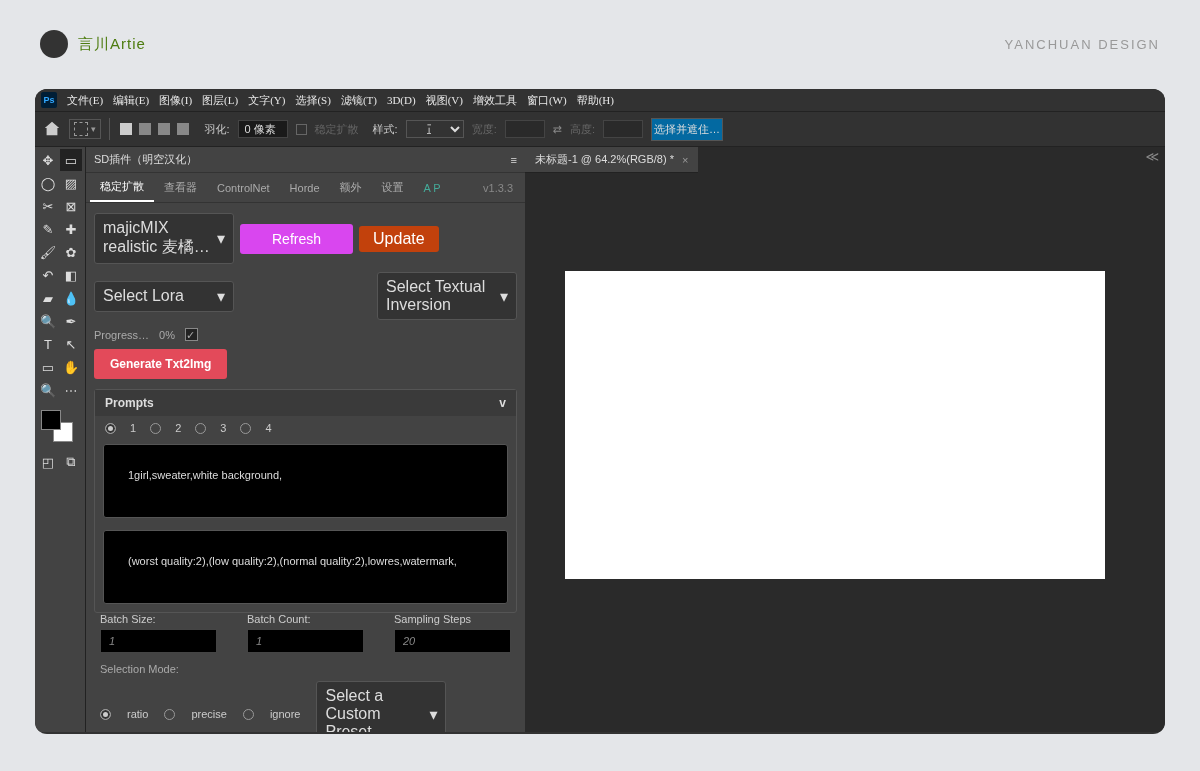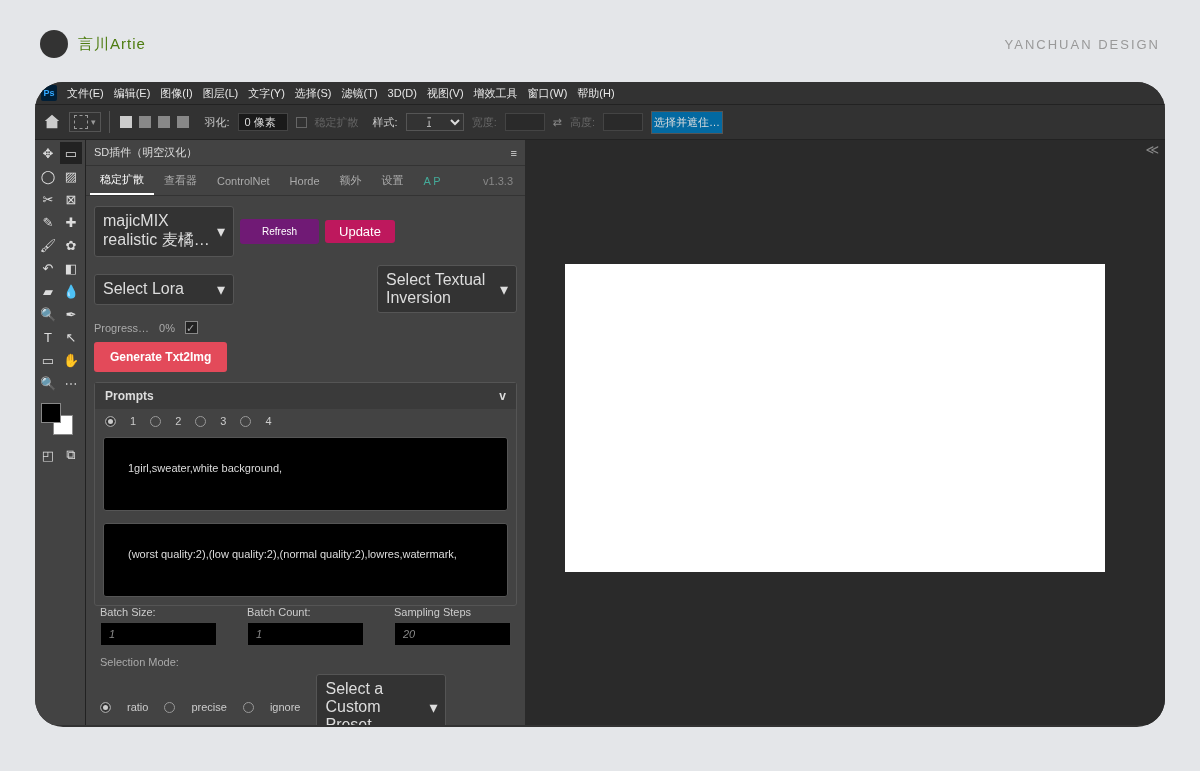--- a/index.html
+++ b/index.html
@@ -2,24 +2,24 @@
 <html><head>
 <meta charset="utf-8">
 <style>
 *{margin:0;padding:0;box-sizing:border-box;font-family:"Segoe UI",Arial,sans-serif;}
 body{background:#e4e6e9;width:1200px;height:771px;overflow:hidden;position:relative;}
 .page-header{display:flex;align-items:center;justify-content:space-between;padding:30px 40px 15px 40px;}
 .author{display:flex;align-items:center;gap:10px;}
 .avatar{width:28px;height:28px;border-radius:50%;background:#333;}
 .author-name{color:#4d7c0f;font-size:15px;letter-spacing:1px;}
 .brand{color:#999;font-size:13px;letter-spacing:2px;}
-.app-window{margin:9px 35px;background:#323232;border-radius:28px;overflow:hidden;height:645px;position:relative;}
+.app-window{margin:16px 35px;background:#323232;border-radius:12px;overflow:hidden;height:645px;position:relative;}
 .menubar{background:#323232;display:flex;align-items:center;height:22px;padding:0 6px;gap:2px;font-size:11px;color:#e8e8e8;}
 .menubar .ps-icon{width:16px;height:16px;background:#001e36;color:#31a8ff;font-size:9px;font-weight:bold;display:flex;align-items:center;justify-content:center;border-radius:2px;margin-right:4px;}
-.menubar span{padding:15px 4px;cursor:default;}
+.menubar span{padding:15px 4px;cursor:default;font-family:Liberation Serif, serif;}
 .toolbar{background:#323232;display:flex;align-items:center;height:36px;padding:0 8px;gap:8px;font-size:11px;color:#ccc;border-top:1px solid #222;border-bottom:1px solid #222;}
 .tb-home{width:18px;height:18px;background:#ccc;clip-path:polygon(50% 10%,90% 45%,80% 45%,80% 85%,20% 85%,20% 45%,10% 45%);}
 .tb-box{width:14px;height:14px;border:1px dashed #999;}
 .tb-caret{font-size:9px;color:#999;}
 .tb-sq{width:12px;height:12px;background:#ccc;margin:0 2px;}
 .tb-squares{display:flex;gap:3px;}
 .tb-label{margin-left:6px;}
 .tb-input{background:#1a1a1a;border:1px solid #444;color:#ddd;padding:2px 6px;width:50px;font-size:11px;}
 .tb-select{background:#333;border:1px solid #555;color:#ddd;padding:1px 16px;width:58px;font-size:11px;}
 .tb-cb{width:11px;height:11px;border:1px solid #666;}
@@ -36,22 +36,22 @@
 .sd-tabs{display:flex;align-items:center;border-bottom:1px solid #333;font-size:11px;color:#aaa;padding:0 4px;}
 .sd-tab{padding:6px 10px;cursor:pointer;}
 .sd-tab.active{color:#fff;border-bottom:2px solid #fff;}
 .sd-tab.green{color:#4a9;}
 .sd-ver{margin-left:auto;padding:6px 8px;color:#888;}
 .sd-content{padding:10px 8px;}
 .sd-row{display:flex;gap:6px;margin-bottom:8px;align-items:center;}
 .sd-select{background:#333;border:1px solid #555;color:#ddd;padding:5px 8px;font-size:16px;border-radius:3px;display:flex;align-items:center;justify-content:space-between;cursor:pointer;}
 .sd-select.w1{width:140px;}
 .sd-select.w2{width:140px;}
-.btn-refresh{background:#701a75;color:#fff;border:none;padding:7px 22px;font-size:10px;border-radius:3px;cursor:pointer;}
-.btn-update{background:#be185d;color:#fff;border:none;padding:4px 14px;font-size:13px;border-radius:3px;cursor:pointer;}
+.btn-refresh{background:#d946ef;color:#fff;border:none;padding:7px 32px;font-size:14px;border-radius:3px;cursor:pointer;}
+.btn-update{background:#c2410c;color:#fff;border:none;padding:4px 14px;font-size:16px;border-radius:3px;cursor:pointer;}
 .progress-row{display:flex;align-items:center;gap:10px;font-size:11px;color:#aaa;margin-bottom:8px;}
 .progress-cb{width:13px;height:13px;border:1px solid #888;background:#222;}
 .btn-generate{background:#e34a5a;color:#fff;border:none;padding:8px 16px;font-size:12px;font-weight:bold;border-radius:3px;cursor:pointer;display:inline-block;margin-bottom:10px;}
 .prompts-box{border:1px solid #555;border-radius:3px;}
 .prompts-header{background:#3a3a3a;padding:6px 10px;font-size:12px;font-weight:bold;color:#ddd;display:flex;justify-content:space-between;}
 .prompt-nums{display:flex;gap:14px;padding:6px 10px;font-size:11px;color:#ccc;align-items:center;}
 .radio{width:11px;height:11px;border-radius:50%;border:1px solid #999;display:inline-block;}
 .radio.on{background:#ccc;box-shadow:inset 0 0 0 2px #333;}
 .prompt-textarea{background:#000;border:1px solid #555;color:#ddd;padding:24px;font-size:11px;width:calc(100% - 16px);margin:4px 8px;min-height:60px;resize:none;border-radius:3px;}
 .mode-row{display:flex;gap:18px;padding:10px 6px;font-size:11px;color:#ccc;align-items:center;}
@@ -252,18 +252,22 @@
           <span class="dim-val">774</span>
           <span class="dim-red">↕x1.02</span>
         </div>
         
         
         
       </div>
     </div>
 
     <div class="canvas-area">
+      <div class="canvas-tab">
+        <span>未标题-1 @ 64.2%(RGB/8) *</span>
+        <span class="canvas-close">×</span>
+      </div>
       <span class="canvas-edge">≪</span>
       <div class="canvas-doc"></div>
     </div>
   </div>
 
 </div>
 
 </body></html>

